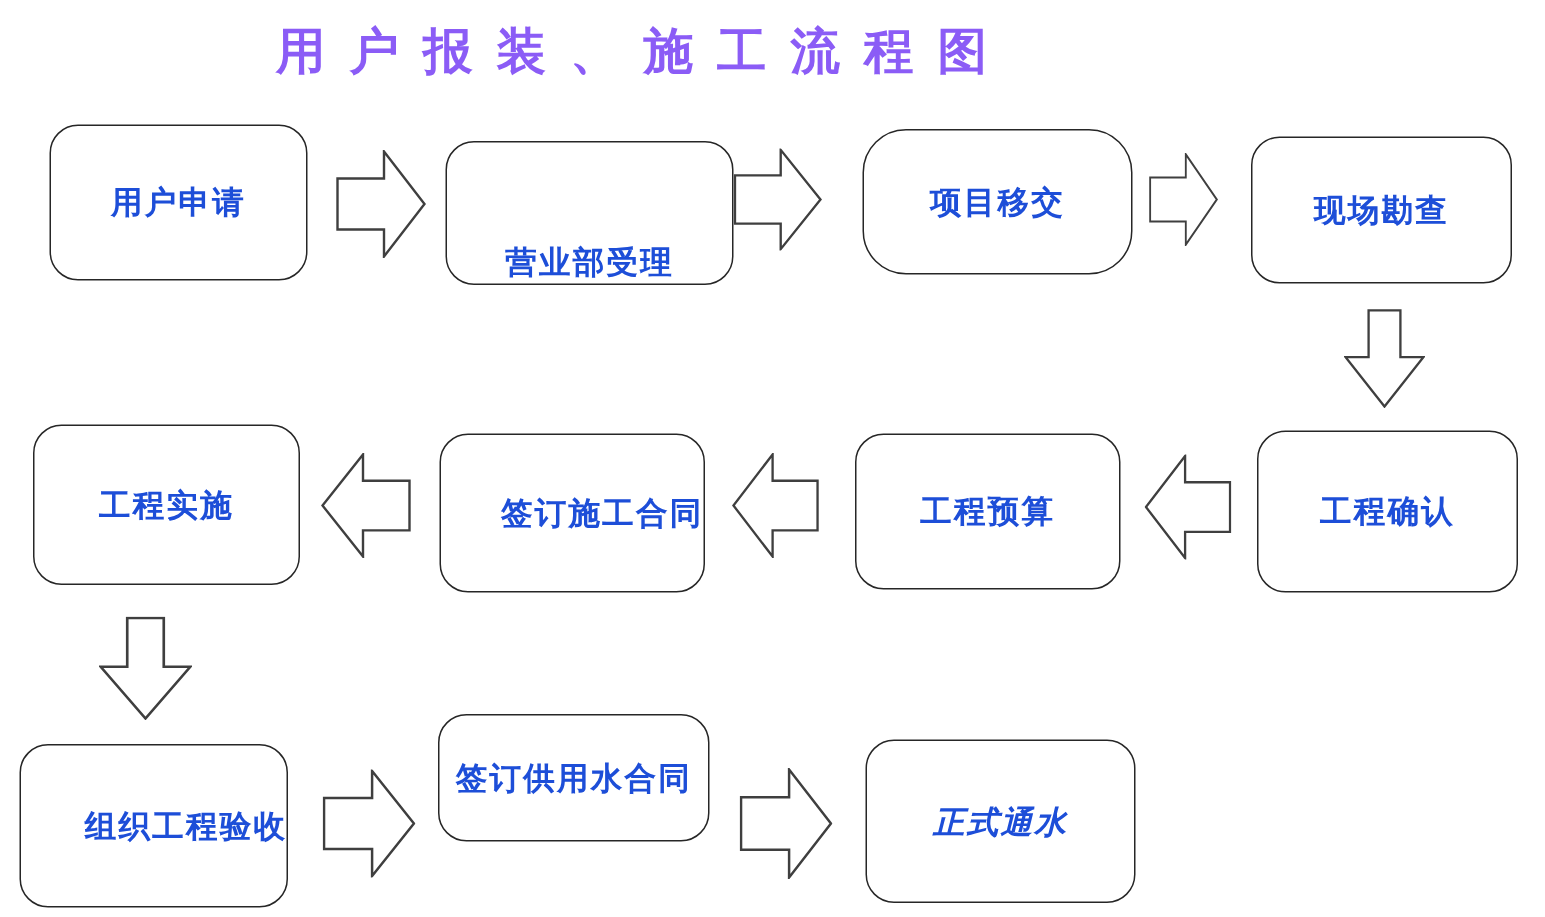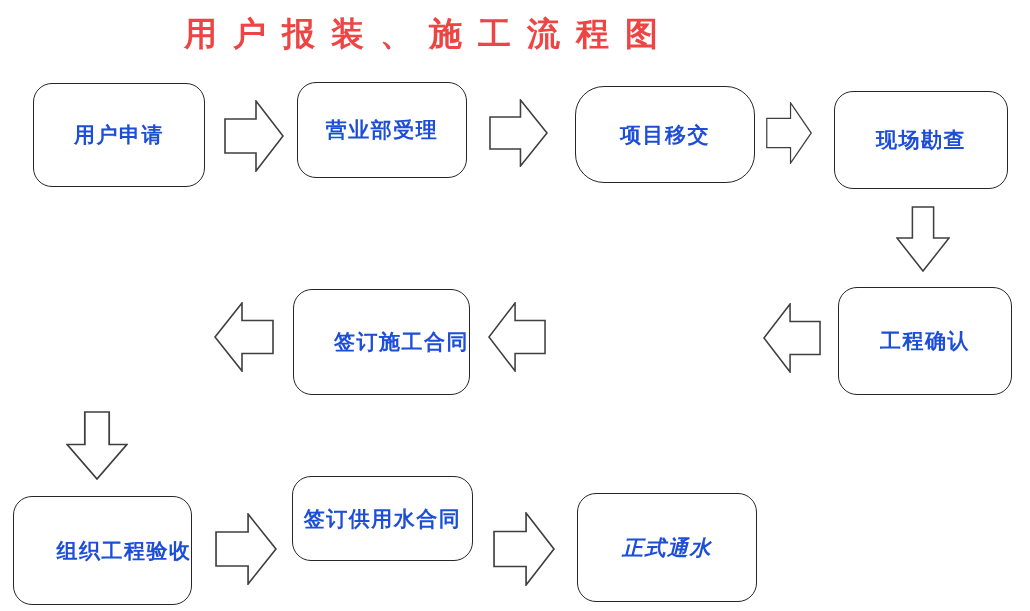--- a/index.html
+++ b/index.html
@@ -4,21 +4,21 @@
 <style>
   * { margin: 0; padding: 0; box-sizing: border-box; }
   html, body { background: #ffffff; }
   body {
     font-family: "Liberation Serif", "DejaVu Serif", serif;
     width: 1030px; height: 611px; position: relative; overflow: hidden;
   }
   .canvas { position: absolute; left: 0; top: 0; width: 1030px; height: 611px; background: #ffffff; }
   .title {
     position: absolute; left: 0; top: 12px; width: 842px;
-    text-align: center; font-size: 33px; font-weight: bold; color: #ef4444;
+    text-align: center; font-size: 33px; font-weight: bold; color: #8b5cf6;
     letter-spacing: 16px; padding-left: 16px; white-space: nowrap;
   }
   .node {
     position: absolute; background: #ffffff;
     border: 1.6px solid #262626; border-radius: 19px;
     display: flex; align-items: center; justify-content: center;
   }
   .node-label {
     font-size: 21px; font-weight: bold; color: #1d4ed8;
     letter-spacing: 1.5px; white-space: nowrap;
@@ -37,21 +37,21 @@
   <div class="node" style="left:33px; top:83px; width:172px; height:104px;">
     <span class="node-label">用户申请</span>
   </div>
 
   <div class="arrow" style="left:224px; top:100px; width:60px; height:72px;">
     <svg viewBox="0 0 60 72" preserveAspectRatio="none">
         <polygon points="1,19 32,19 32,1 59,36 32,71 32,53 1,53"></polygon>
       </svg>
   </div>
 
-  <div class="node" style="left:297px; top:82px; width:170px; height:96px;">
+  <div class="node" style="left:297px; top:94px; width:192px; height:96px;align-items:flex-end;">
     <span class="node-label">营业部受理</span>
   </div>
 
   <div class="arrow" style="left:489px; top:99px; width:59px; height:68px;">
     <svg viewBox="0 0 60 72" preserveAspectRatio="none">
         <polygon points="1,19 32,19 32,1 59,36 32,71 32,53 1,53"></polygon>
       </svg>
   </div>
 
   <div class="node" style="left:575px; top:86px; width:180px; height:97px;border-radius:29px;">
@@ -77,37 +77,43 @@
   <div class="node" style="left:838px; top:287px; width:174px; height:108px;">
     <span class="node-label">工程确认</span>
   </div>
 
   <div class="arrow" style="left:763px; top:303px; width:58px; height:70px;">
     <svg viewBox="0 0 60 72" preserveAspectRatio="none">
         <polygon points="59,19 28,19 28,1 1,36 28,71 28,53 59,53"></polygon>
       </svg>
   </div>
 
+  <div class="node" style="left:570px; top:289px; width:177px; height:104px;">
+    <span class="node-label">工程预算</span>
+  </div>
 
   <div class="arrow" style="left:488px; top:302px; width:58px; height:70px;">
     <svg viewBox="0 0 60 72" preserveAspectRatio="none">
         <polygon points="59,19 28,19 28,1 1,36 28,71 28,53 59,53"></polygon>
       </svg>
   </div>
 
   <div class="node" style="left:293px; top:289px; width:177px; height:106px;justify-content:flex-end;">
     <span class="node-label">签订施工合同</span>
   </div>
 
   <div class="arrow" style="left:214px; top:302px; width:60px; height:70px;">
     <svg viewBox="0 0 60 72" preserveAspectRatio="none">
         <polygon points="59,19 28,19 28,1 1,36 28,71 28,53 59,53"></polygon>
       </svg>
   </div>
 
+  <div class="node" style="left:22px; top:283px; width:178px; height:107px;">
+    <span class="node-label">工程实施</span>
+  </div>
 
   <div class="arrow" style="left:66px; top:411px; width:62px; height:69px;">
     <svg viewBox="0 0 56 68" preserveAspectRatio="none">
         <polygon points="17,1 39,1 39,33 55,33 28,67 1,33 17,33"></polygon>
       </svg>
   </div>
 
   <div class="node" style="left:13px; top:496px; width:179px; height:109px;padding-left:43px;">
     <span class="node-label">组织工程验收</span>
   </div>

